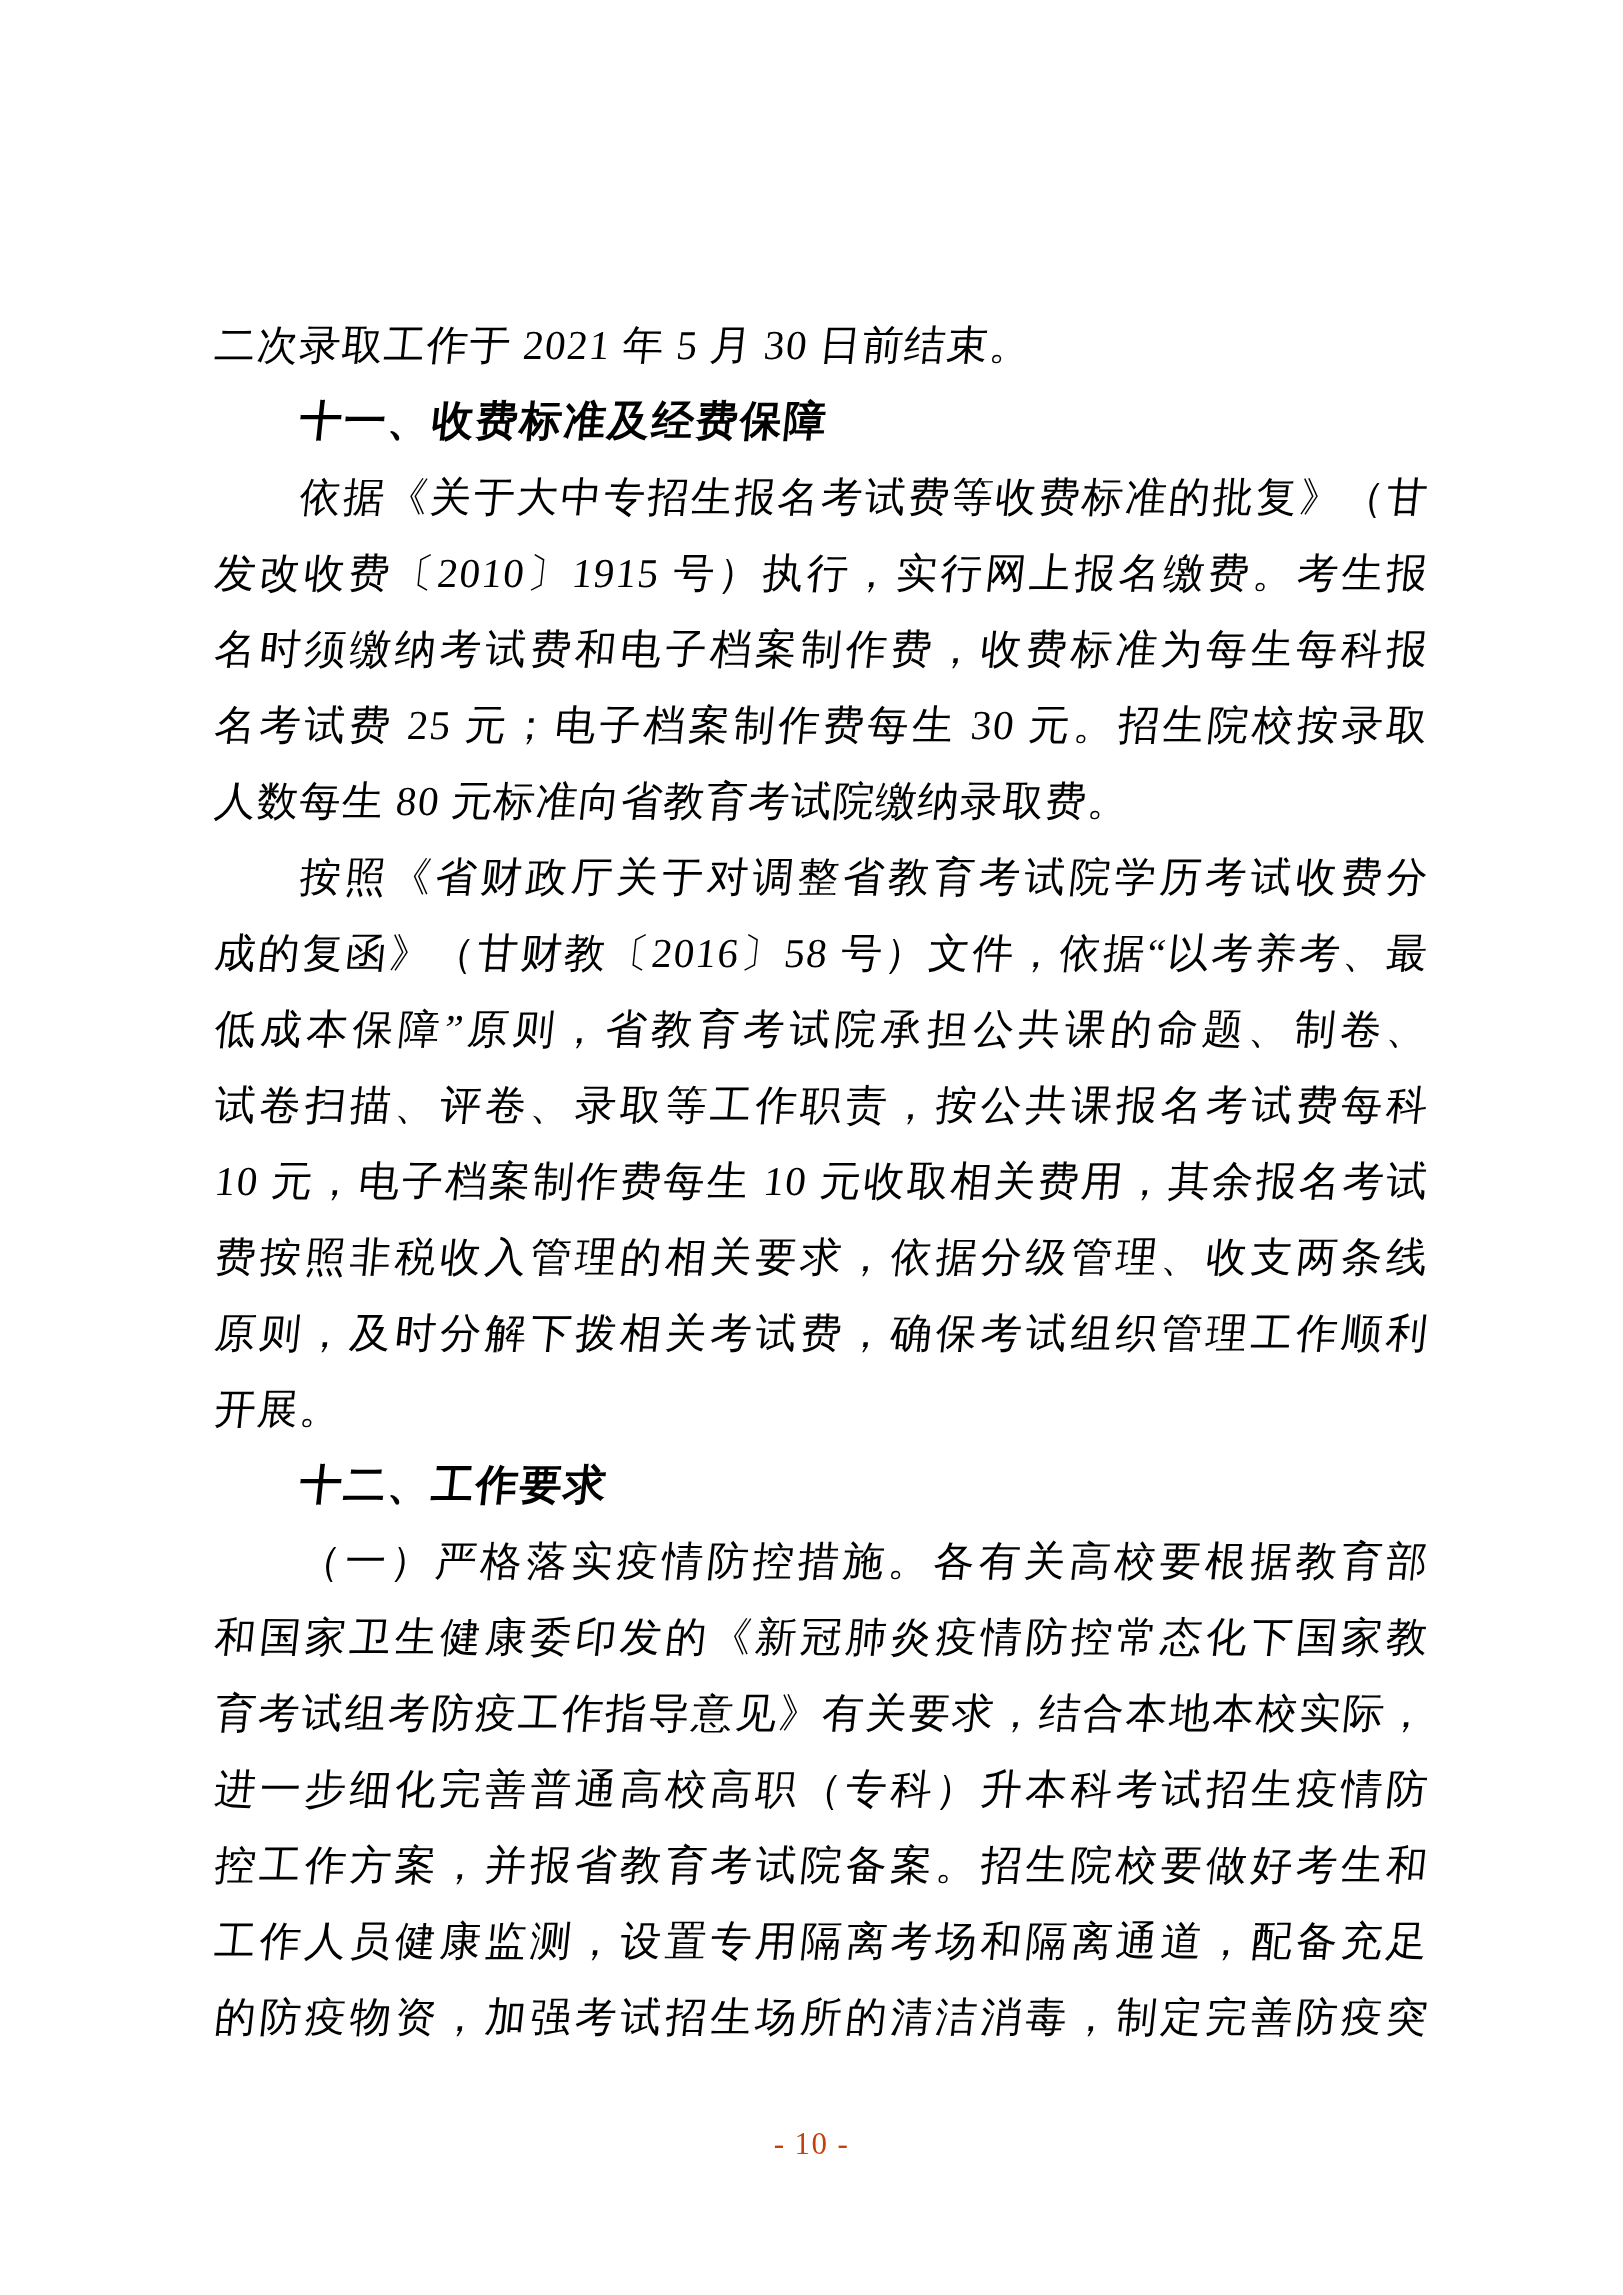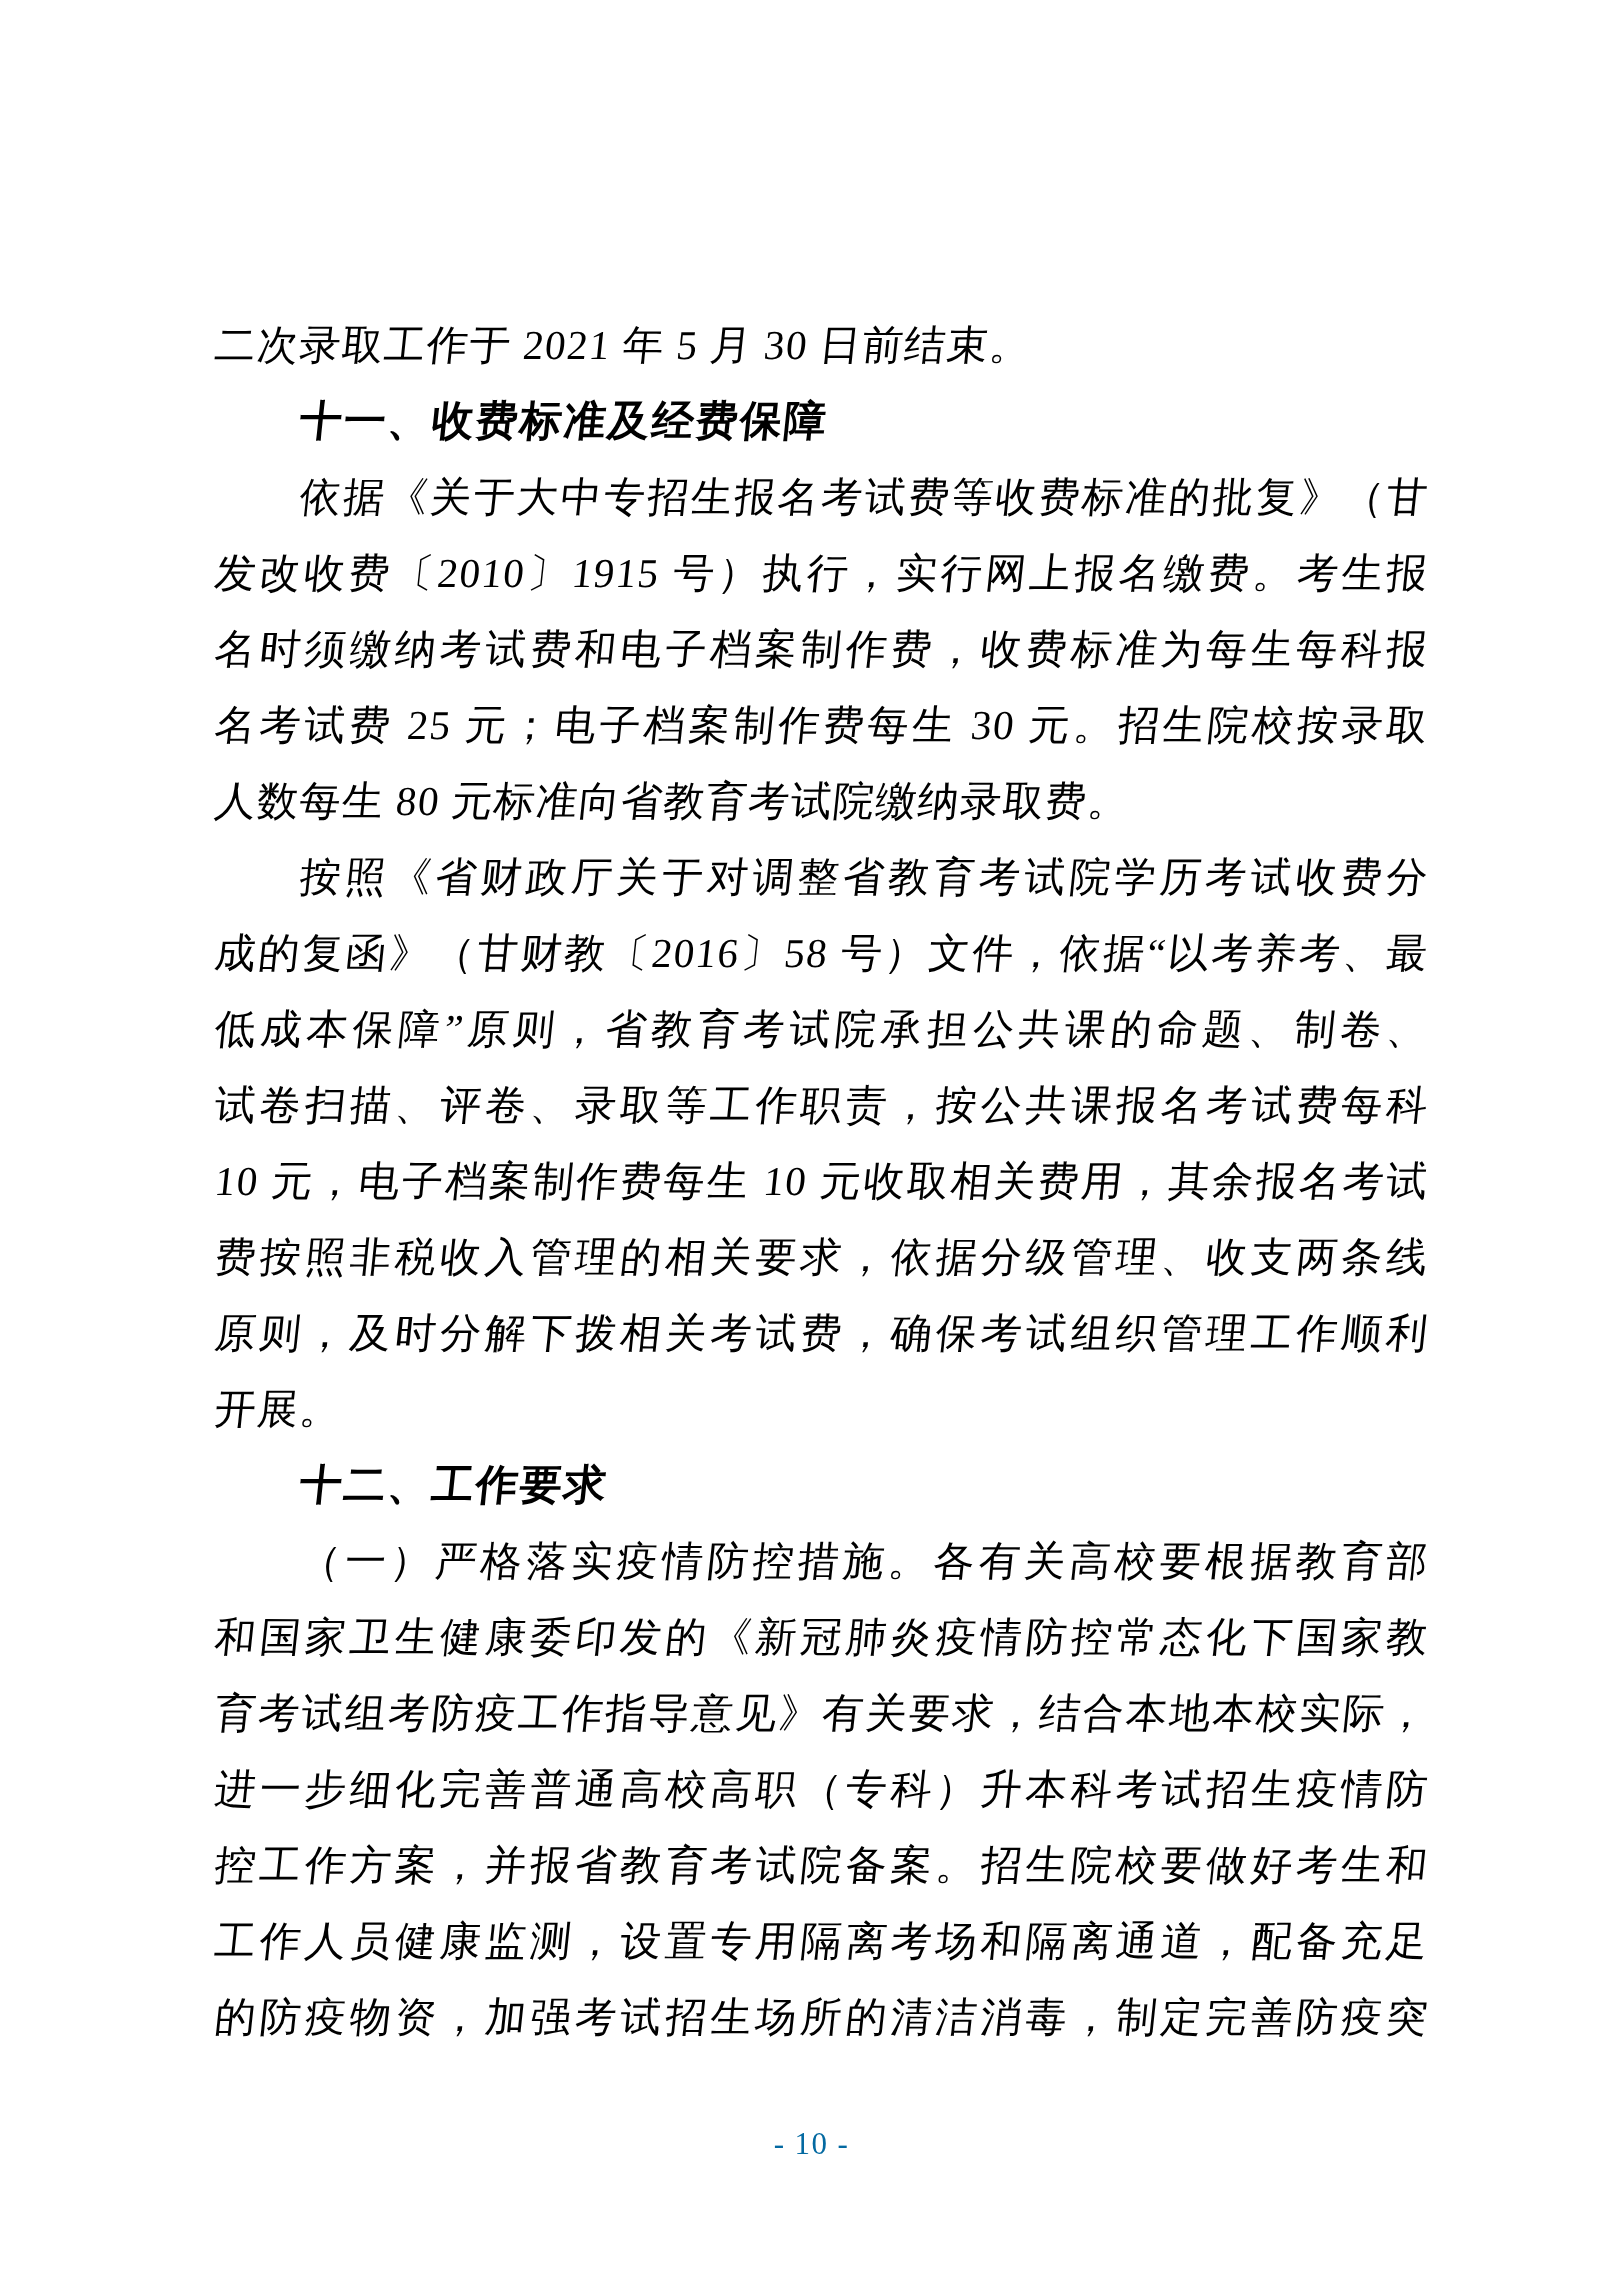--- a/index.html
+++ b/index.html
@@ -49,21 +49,21 @@
   }
   .footer {
     position: absolute;
     left: 0;
     top: 2126px;
     width: 100%;
     text-align: center;
     font-size: 31px;
     letter-spacing: 1.4px;
     font-family: "Liberation Serif", "DejaVu Serif", serif;
-    color: #0369a1;
+    color: #c2410c;
   }
 </style>
 </head>
 <body>
 
 <div class="page">
   <div class="content">
     <div class="ln">二次录取工作于 2021 年 5 月 30 日前结束。</div>
     <div class="ln hd ind">十一、收费标准及经费保障</div>
     <div class="ln ind just">依据《关于大中专招生报名考试费等收费标准的批复》（甘</div>

